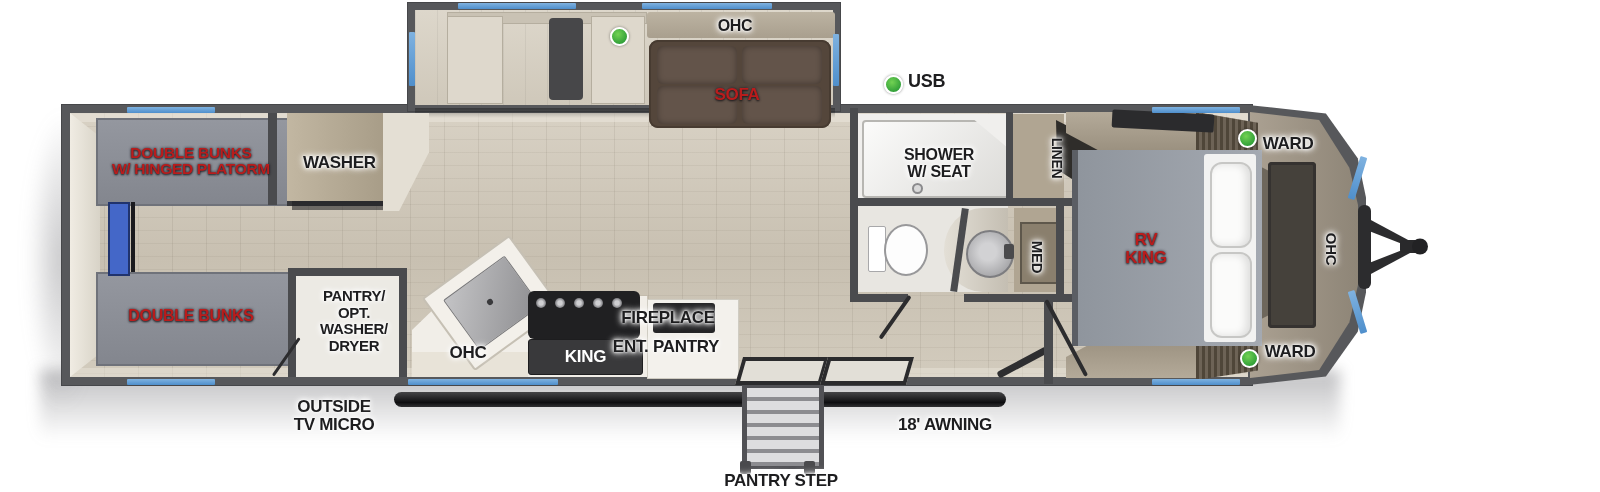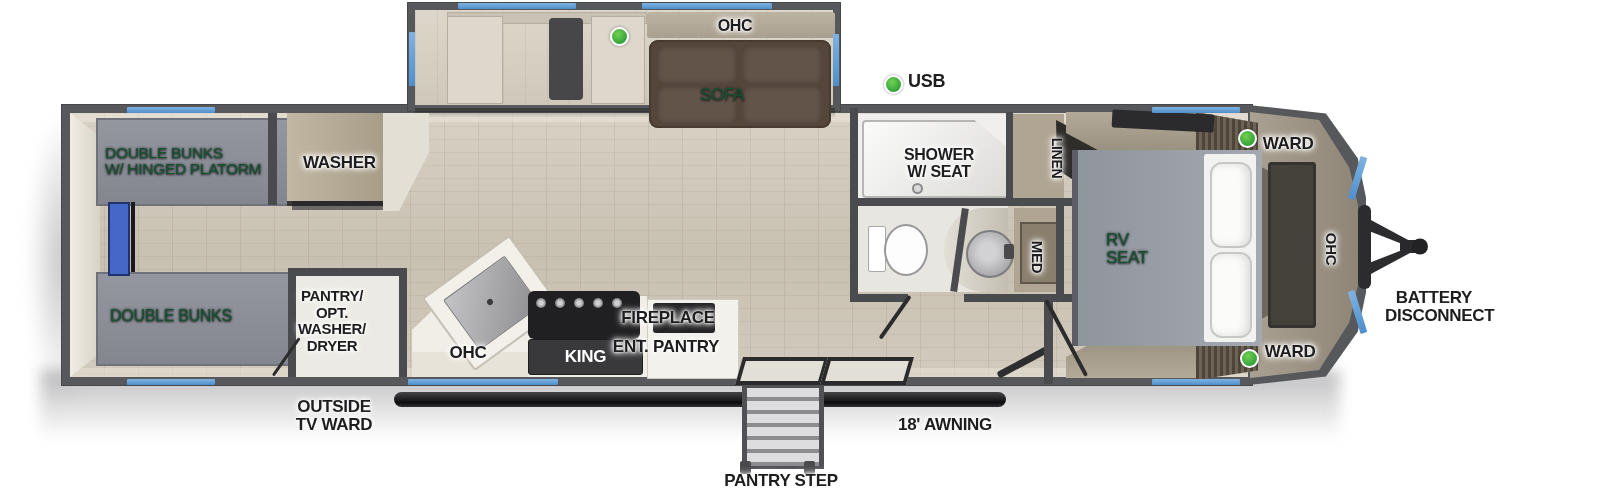--- a/index.html
+++ b/index.html
@@ -108,21 +108,21 @@
     background:linear-gradient(180deg,#454547,#0e0e10 70%,#303032);}
   .awning-arm{position:absolute;height:7px;background:#2e2e30;z-index:1;border-radius:3px;}
   .step{position:absolute;left:742px;top:385px;width:72px;height:78px;z-index:2;
     border-left:5px solid #515155;border-right:5px solid #515155;border-top:3px solid #515155;border-bottom:3px solid #515155;
     background:repeating-linear-gradient(180deg,#dddddf 0 9px,#8c8c90 9px 13px);}
   .step-foot{position:absolute;width:11px;height:13px;background:#4a4a4d;border-radius:2px;z-index:2;}
   
   .lbl{position:absolute;font-weight:bold;color:#1d1d1f;text-align:center;white-space:pre-line;
     line-height:1.06;letter-spacing:-0.3px;z-index:6;
     text-shadow:0 0 2px #fff,0 0 4px #fff,0 0 6px #fff,0 0 9px #fff;}
-  .lbl-light{position:absolute;font-weight:normal;color:#14532d;white-space:pre-line;
+  .lbl-light{position:absolute;font-weight:bold;color:#b91c1c;text-align:center;white-space:pre-line;
     line-height:1.06;letter-spacing:-0.3px;z-index:6;
     text-shadow:0 0 3px rgba(35,35,45,.95),0 1px 2px rgba(0,0,0,.7);}
   .lbl-box{position:absolute;left:499px;top:84px;width:94px;height:54px;background:#0d0d0d;border-radius:9px;z-index:6;
     color:#ffffff;font-weight:bold;text-align:center;white-space:pre-line;font-size:15.5px;line-height:17px;
     display:flex;align-items:center;justify-content:center;letter-spacing:-0.3px;}
   .micro-lbl{color:#fff;font-weight:bold;font-size:17px;letter-spacing:-0.3px;}
   .rot90{transform:rotate(90deg);}
   
   .dot{position:absolute;width:15px;height:15px;border-radius:50%;z-index:7;
     background:radial-gradient(circle at 40% 35%,#72d253,#2f9e38 75%);
@@ -197,21 +197,21 @@
   <div class="lbl-light" style="left:105px;top:145px;width:172px;font-size:15.5px;">DOUBLE BUNKS
 W/ HINGED PLATORM</div>
   <div class="lbl-light" style="left:110px;top:308px;width:162px;font-size:16px;">DOUBLE BUNKS</div>
   <div class="lbl" style="left:303px;top:154px;width:56px;font-size:17px;">WASHER</div>
 
   <div class="wall-stub" style="left:288px;top:268px;width:119px;height:8px;"></div>
   <div class="wall-stub" style="left:288px;top:268px;width:8px;height:109px;"></div>
   <div class="wall-stub" style="left:399px;top:268px;width:8px;height:109px;"></div>
   <div class="pantry-floor"></div>
   <div class="door-leaf" style="left:298px;top:338px;width:3px;height:46px;transform-origin:top center;transform:rotate(35deg);"></div>
-  <div class="lbl" style="left:281px;top:288px;width:102px;font-size:15px;line-height:16.5px;">PANTRY/
+  <div class="lbl" style="left:303px;top:288px;width:102px;font-size:15px;line-height:16.5px;">PANTRY/
 OPT.
 WASHER/
 DRYER</div>
 
   <div class="counter"></div>
   <div class="ohc-face"></div>
   <div class="sink-unit">
     <div class="sink-basin"></div>
     <div class="sink-drain"></div>
   </div>
@@ -269,34 +269,32 @@
   <div class="dresser-bot"></div>
   <div class="tv-slab"></div>
   <div class="nightstand" style="left:1196px;top:112px;height:38px;clip-path:polygon(0 0,100% 28%,100% 100%,0 100%);"></div>
   <div class="nightstand" style="left:1196px;top:346px;height:34px;clip-path:polygon(0 0,100% 0,100% 72%,0 100%);"></div>
   <div class="bed"></div>
   <div class="mattress"></div>
   <div class="pillow" style="left:1210px;top:162px;"></div>
   <div class="pillow" style="left:1210px;top:252px;"></div>
   <div class="headboard"></div>
   <div class="lbl-light" style="left:1106px;top:231px;width:80px;font-size:17px;">RV
-SEAT</div>
+KING</div>
   <span class="dot" style="left:1238px;top:129px;"></span>
   <div class="lbl" style="left:1260px;top:135px;width:56px;font-size:17px;">WARD</div>
   <span class="dot" style="left:1240px;top:349px;"></span>
   <div class="lbl" style="left:1262px;top:343px;width:56px;font-size:17px;">WARD</div>
   <div class="lbl rot90" style="left:1306px;top:241px;width:50px;height:16px;font-size:15px;">OHC</div>
-  <div class="lbl" style="left:1385px;top:289px;width:98px;font-size:17px;">BATTERY
-DISCONNECT</div>
 
   <div class="awning-tube"></div>
   <div class="awning-arm" style="left:998px;top:372px;width:56px;transform:rotate(-28deg);transform-origin:left center;"></div>
   <div class="awning-arm" style="left:1098px;top:362px;width:46px;transform:rotate(-28deg);transform-origin:left center;"></div>
   <div class="step"></div>
   <div class="step-foot" style="left:740px;top:461px;"></div>
   <div class="step-foot" style="left:804px;top:461px;"></div>
 
   <div class="lbl" style="left:282px;top:398px;width:104px;font-size:17px;">OUTSIDE
-TV WARD</div>
+TV MICRO</div>
   <div class="lbl" style="left:878px;top:416px;width:134px;font-size:17px;">18' AWNING</div>
   <div class="lbl" style="left:716px;top:472px;width:130px;font-size:17px;">PANTRY STEP</div>
 
 </div>
 
 </body></html>

